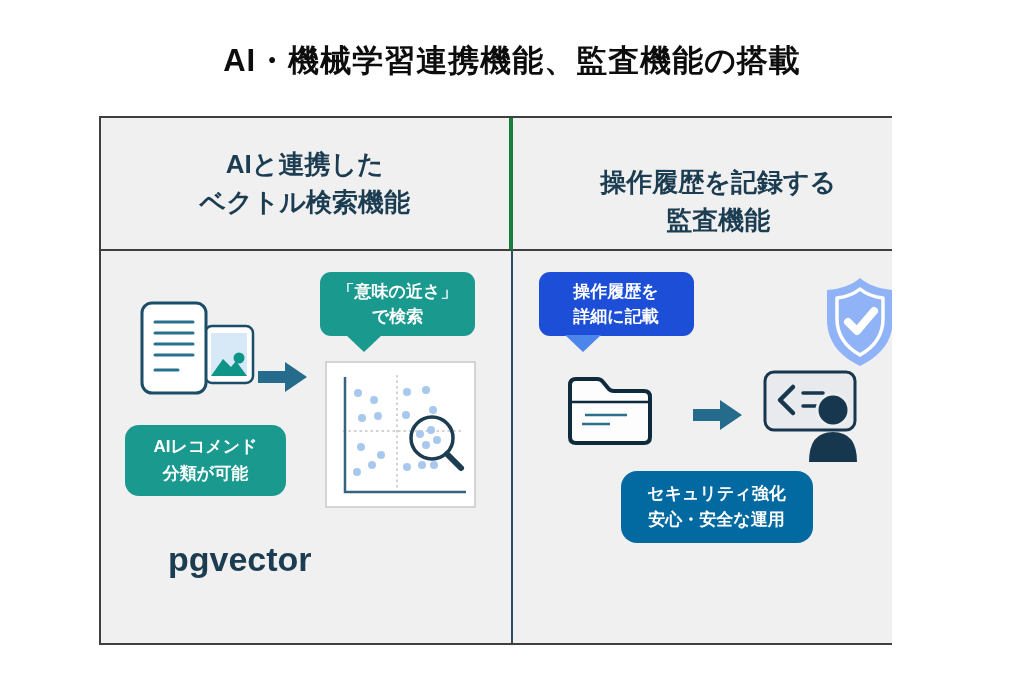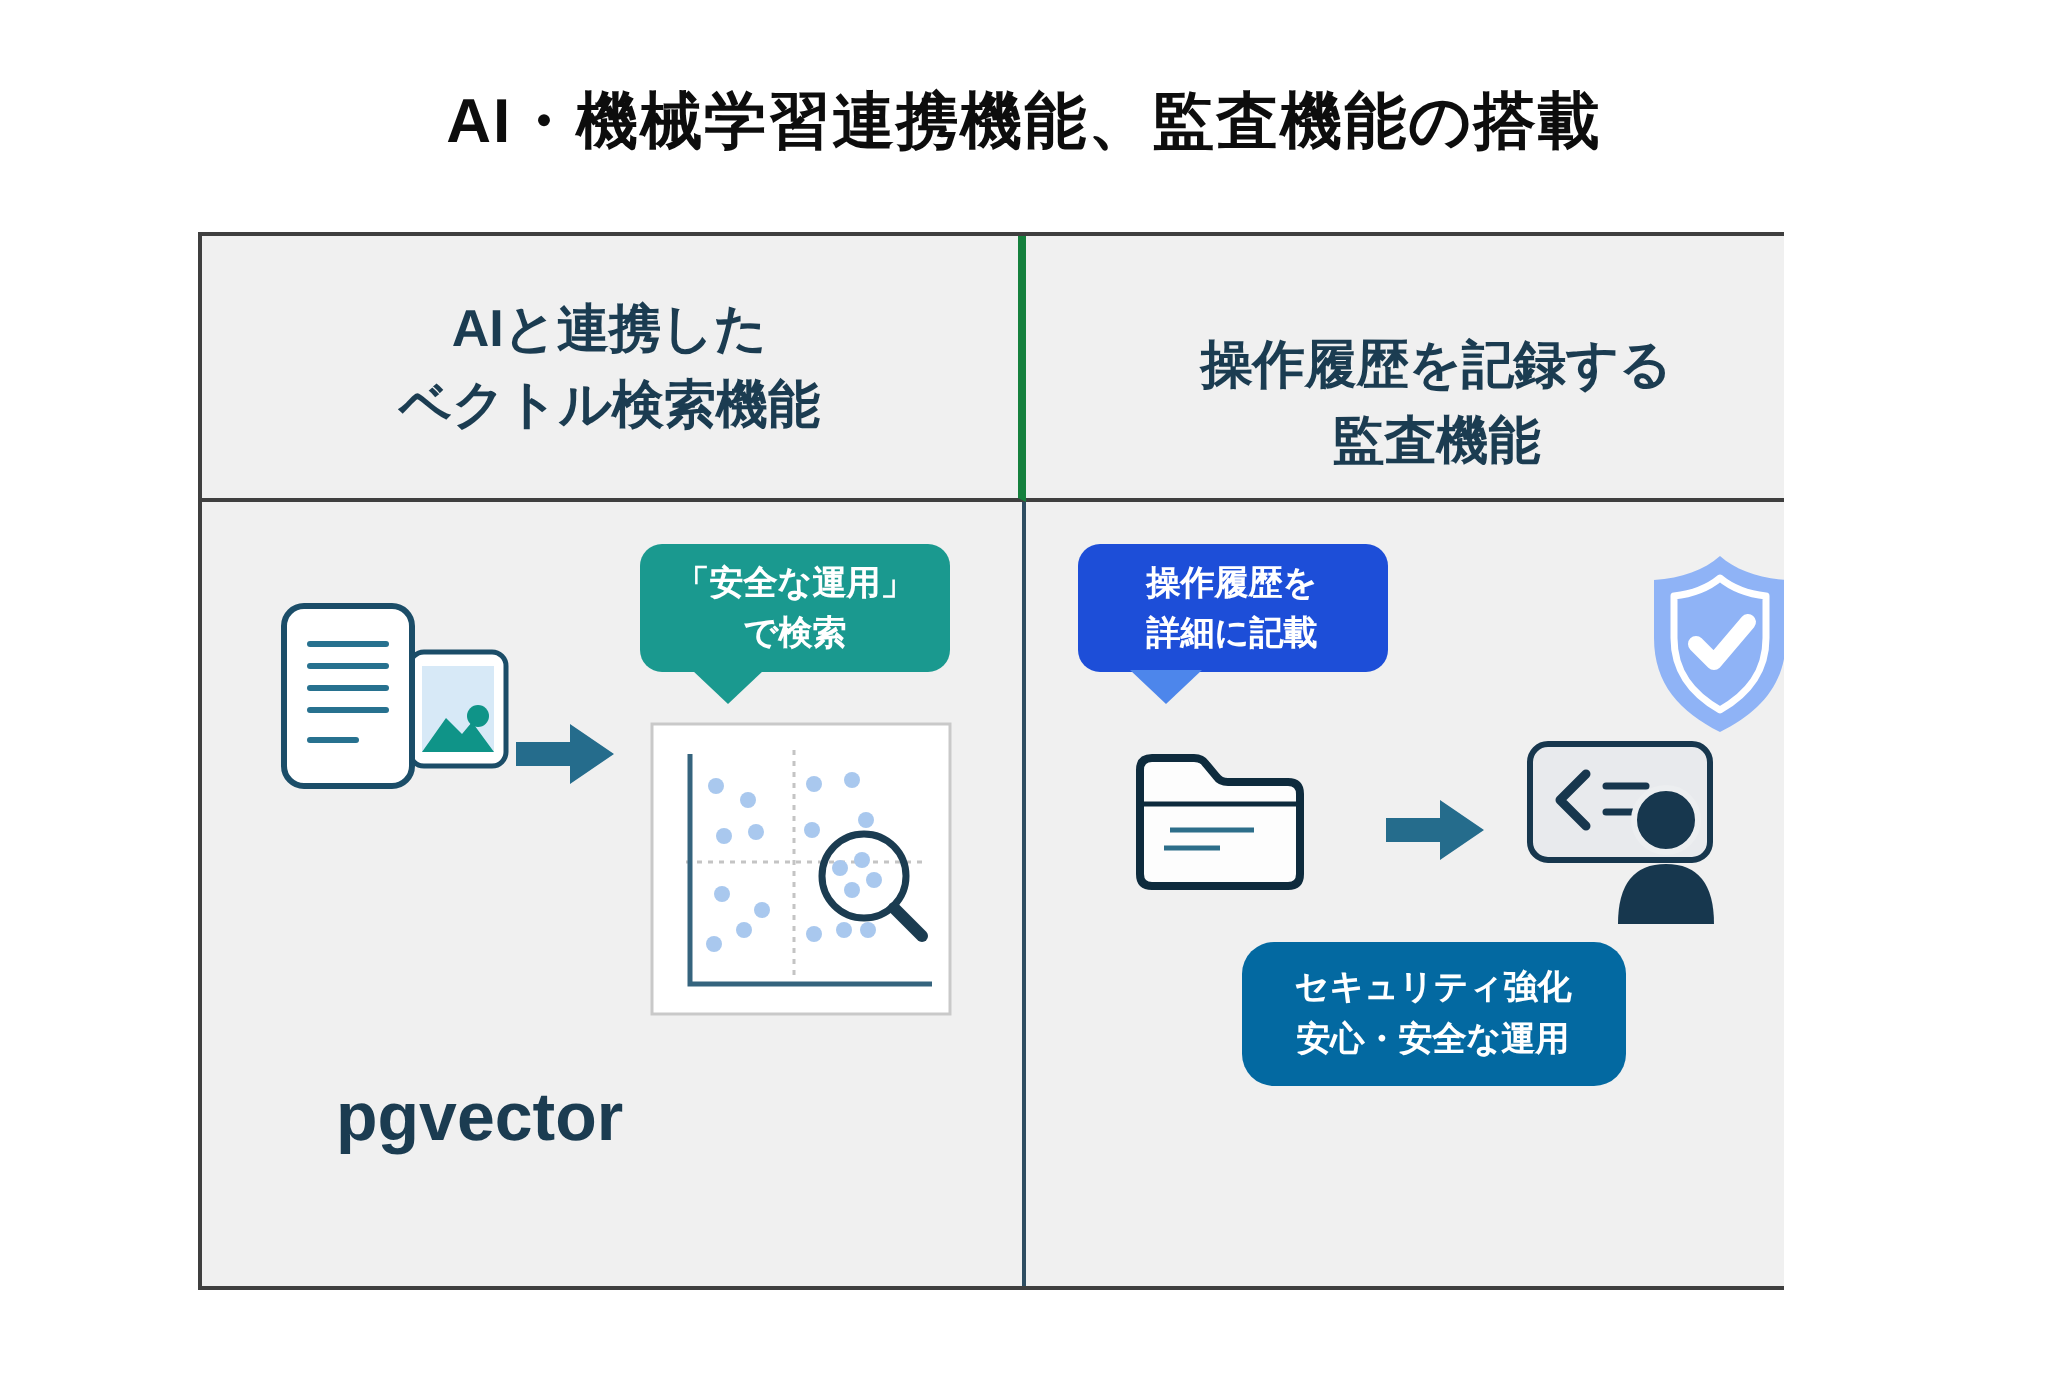--- a/index.html
+++ b/index.html
@@ -91,21 +91,21 @@
           <line x1="15" y1="43" x2="53" y2="43"></line>
           <line x1="15" y1="54" x2="53" y2="54"></line>
           <line x1="15" y1="69" x2="38" y2="69"></line>
         </g>
       </svg>
 
       <svg class="abs" style="left:157px;top:110px;" width="50" height="32" viewBox="0 0 50 32">
         <polygon points="0,10 27,10 27,1 49,16 27,31 27,22 0,22" fill="#256c8c"></polygon>
       </svg>
 
-      <div class="bubble bubble-teal" style="left:219px;top:21px;width:155px;height:64px;">「安全な運用」
+      <div class="bubble bubble-teal" style="left:219px;top:21px;width:155px;height:64px;">「意味の近さ」
 で検索</div>
 
       <svg class="abs" style="left:224px;top:110px;" width="151" height="147" viewBox="0 0 151 147">
         <rect x="1" y="1" width="149" height="145" fill="#ffffff" stroke="#c9c9c9" stroke-width="1.5"></rect>
         <line x1="72" y1="14" x2="72" y2="128" stroke="#c4c4c4" stroke-width="1.5" stroke-dasharray="2.5 3"></line>
         <line x1="18" y1="70" x2="139" y2="70" stroke="#c4c4c4" stroke-width="1.5" stroke-dasharray="2.5 3"></line>
         <path d="M20,16 L20,131 L141,131" fill="none" stroke="#35647e" stroke-width="2.5"></path>
         <g fill="#a9c8ee">
           <circle cx="33" cy="32" r="4"></circle>
             <circle cx="49" cy="39" r="4"></circle>
@@ -126,20 +126,22 @@
           <circle cx="82" cy="106" r="4"></circle>
             <circle cx="97" cy="104" r="4"></circle>
           <circle cx="109" cy="104" r="4"></circle>
         </g>
         <g>
           <circle cx="107" cy="77" r="21" fill="none" stroke="#1b3c51" stroke-width="3.5"></circle>
           <line x1="122" y1="93" x2="136" y2="107" stroke="#1b3c51" stroke-width="6" stroke-linecap="round"></line>
         </g>
       </svg>
 
+      <div class="badge badge-teal" style="left:24px;top:174px;width:161px;height:71px;">AIレコメンド
+分類が可能</div>
 
       <div class="products-left">
         <div>pgvector</div>
       </div>
     </div>
 
     <div class="cell">
 
       <div class="bubble bubble-blue" style="left:26px;top:21px;width:155px;height:64px;">操作履歴を
 詳細に記載</div>

